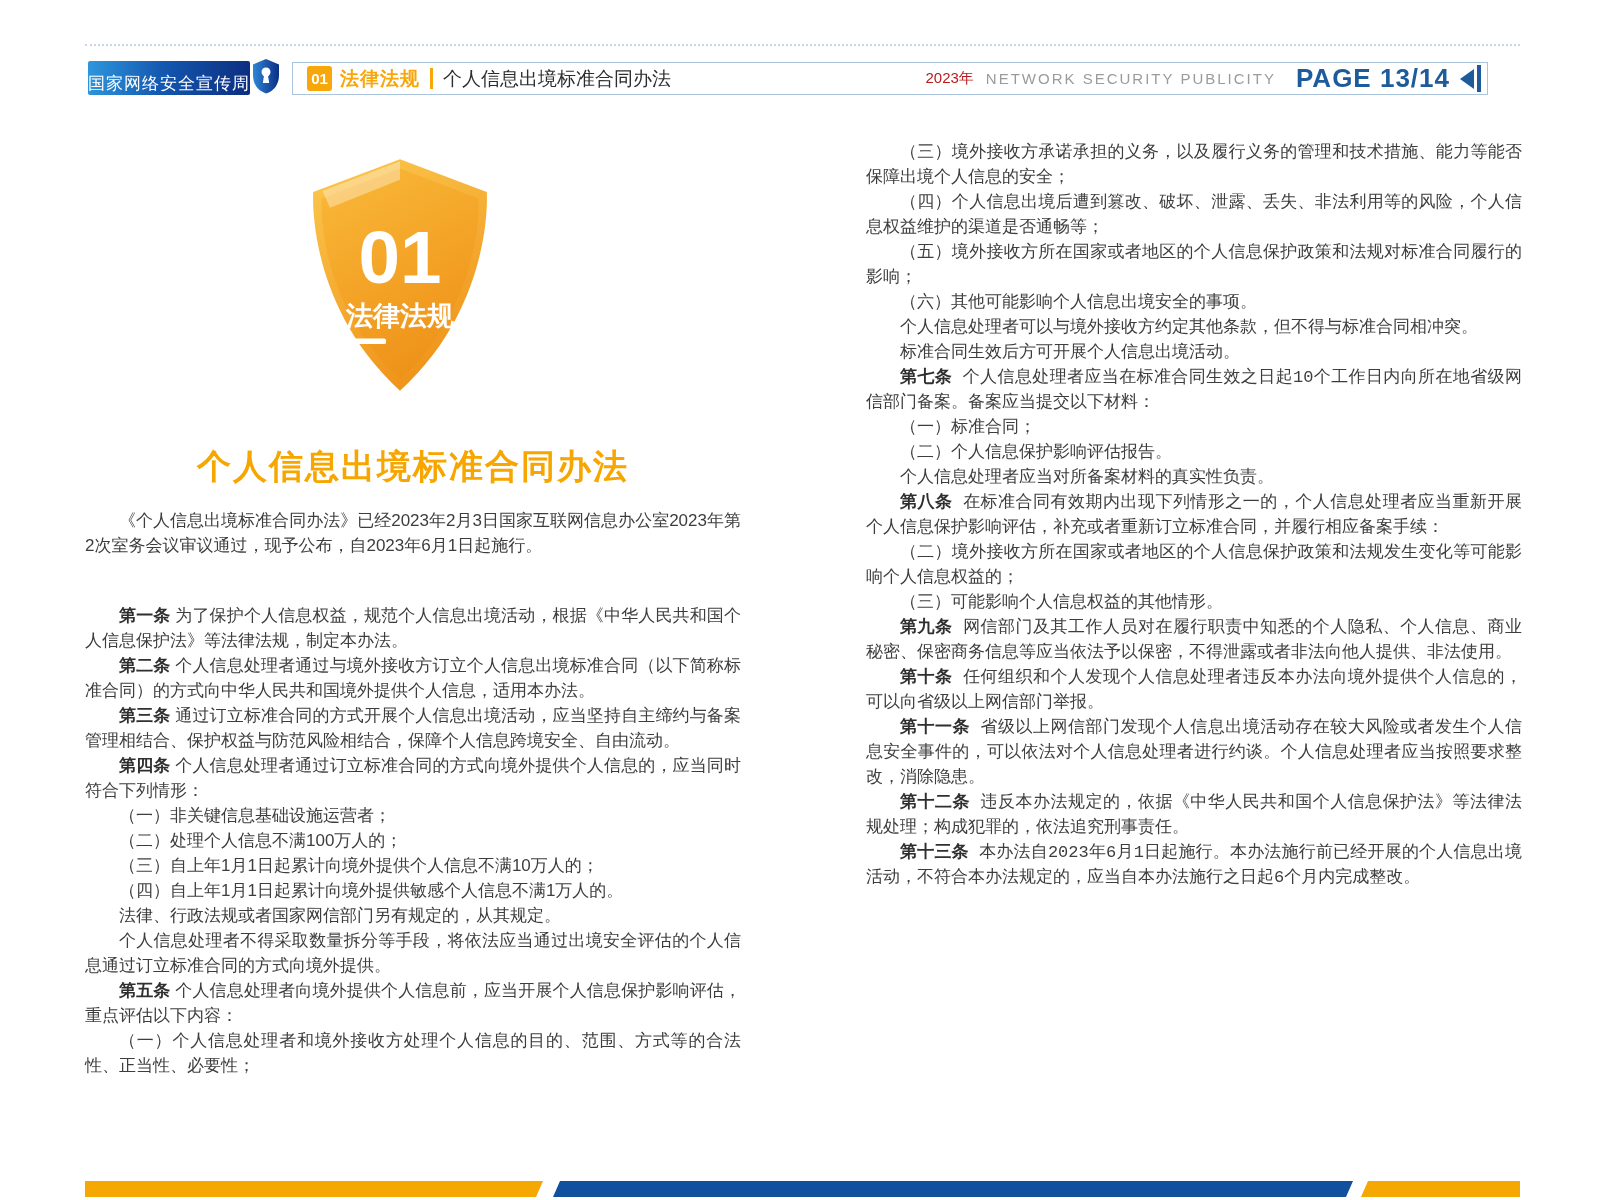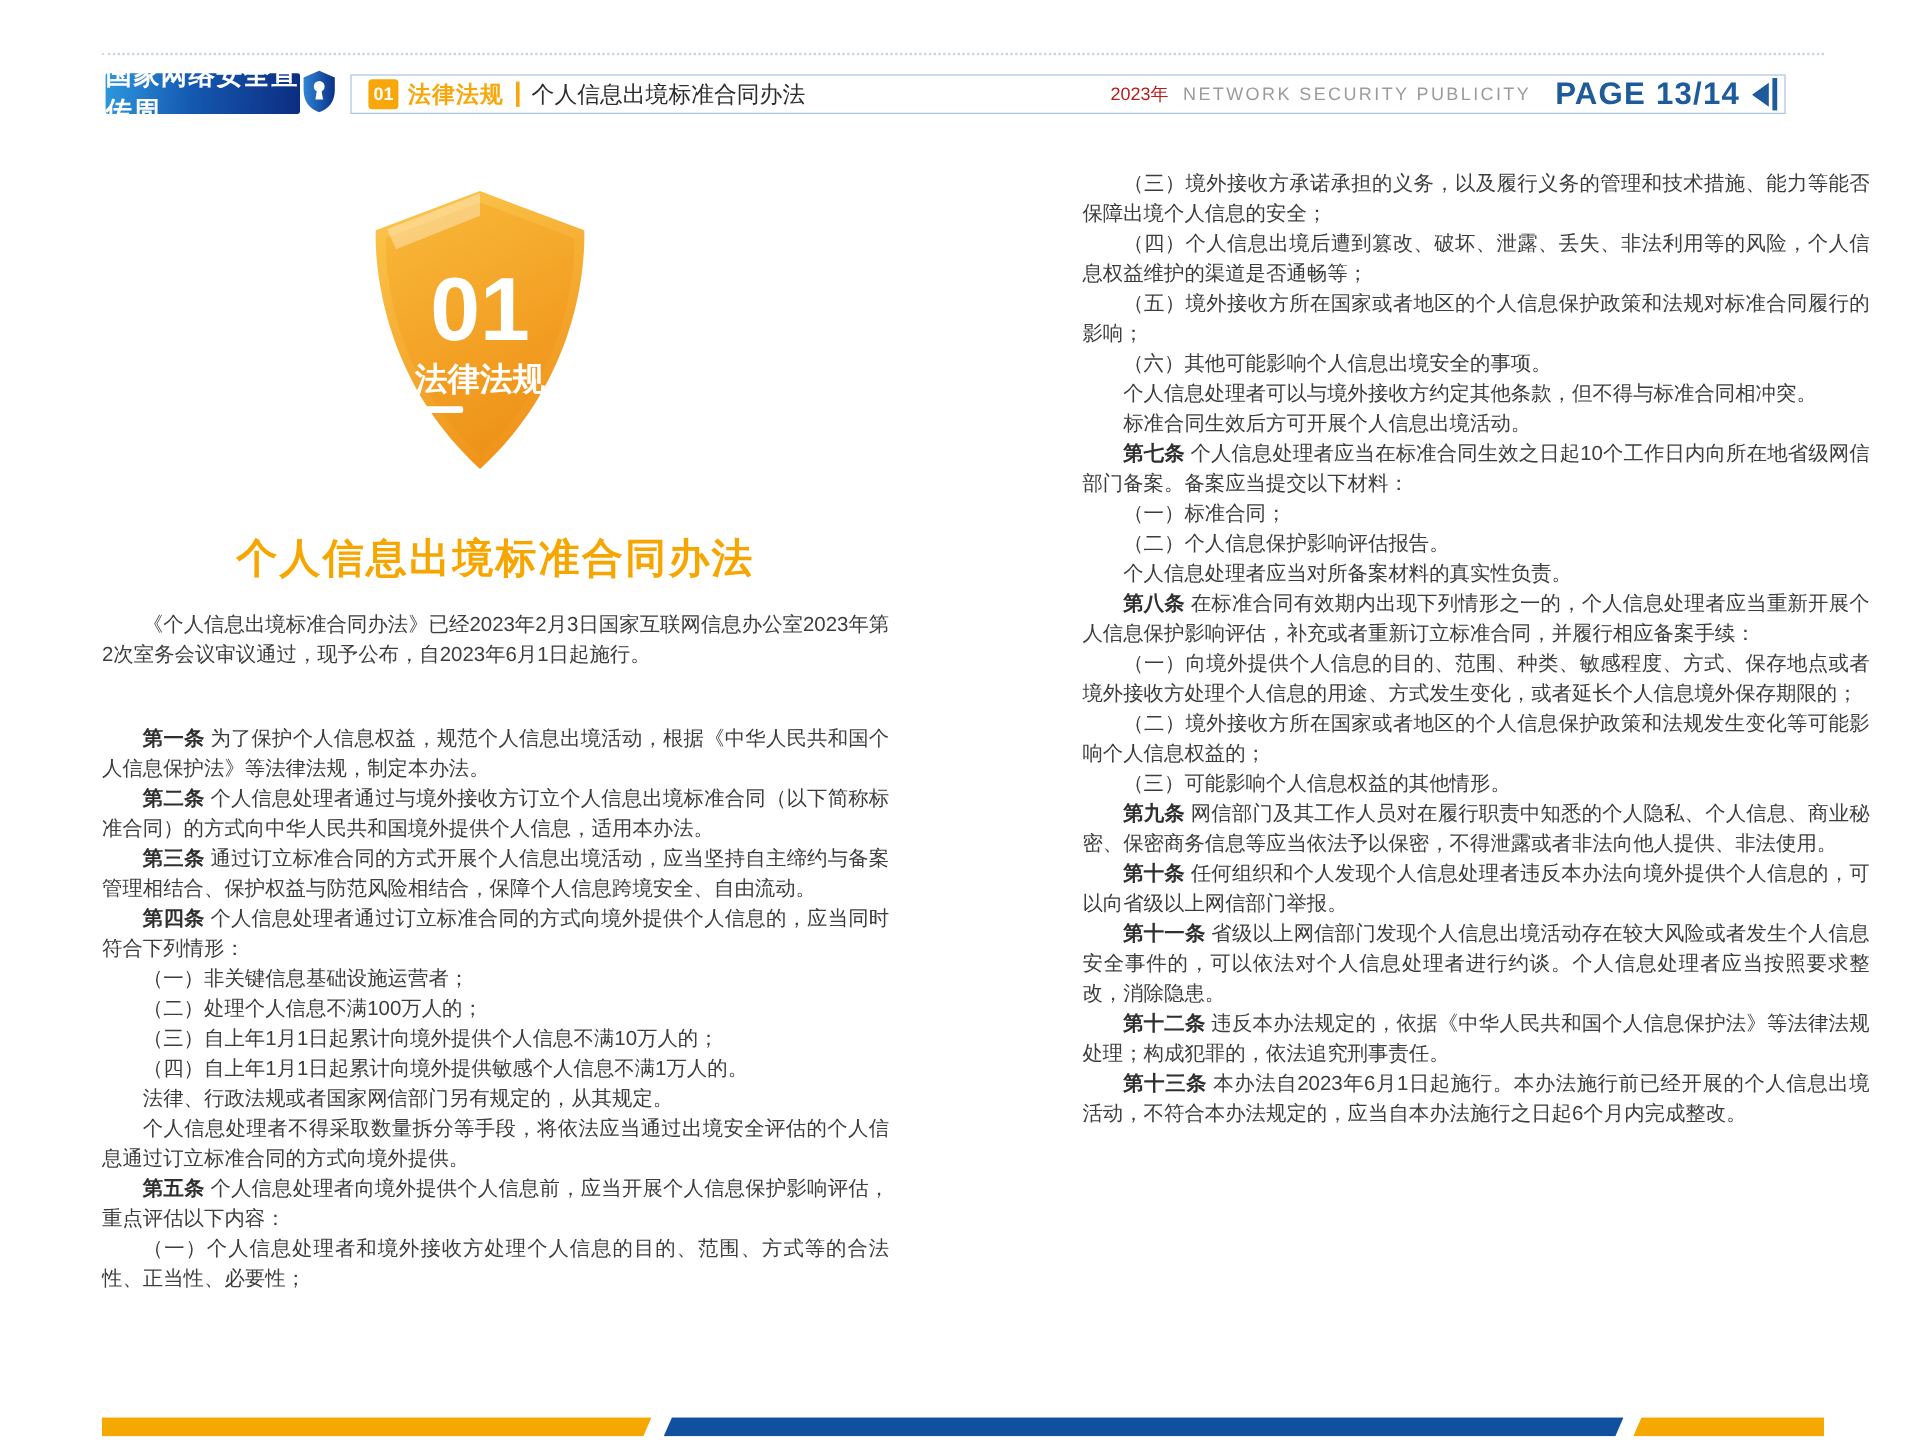--- a/index.html
+++ b/index.html
@@ -5,41 +5,41 @@
   html,body{margin:0;padding:0;background:#ffffff;}
   .page{position:relative;width:1600px;height:1200px;background:#ffffff;overflow:hidden;
         font-family:"Liberation Sans","DejaVu Sans",sans-serif;color:#3d3d3d;}
 
   
   .top-rule{position:absolute;left:85px;top:44px;width:1435px;border-top:2px dotted #ccd6e2;}
 
   
   .badge{position:absolute;left:88px;top:61px;width:162px;height:34px;border-radius:2px;
          background:linear-gradient(95deg,#2e97dd 0%,#1458b0 45%,#0c2d80 100%);
-         color:#ffffff;font-weight:bold;font-size:22px;display:flex;align-items:center;justify-content:center;letter-spacing:1px;}
+         color:#ffffff;font-weight:normal;font-size:17px;display:flex;align-items:flex-end;justify-content:center;letter-spacing:1px;}
   .shield-small{position:absolute;left:252px;top:58px;width:28px;height:36px;}
   .header-box{position:absolute;left:292px;top:62px;width:1196px;height:33px;border:1px solid #aac4de;
               background:#ffffff;display:flex;align-items:center;box-sizing:border-box;}
   .chip{margin-left:14px;width:25px;height:25px;background:#f7a70a;border-radius:3px;color:#fff;
         font-weight:bold;font-size:15px;display:flex;align-items:center;justify-content:center;flex:0 0 auto;}
   .chip-label{color:#f7a70a;font-weight:bold;font-size:19px;margin-left:8px;letter-spacing:1px;white-space:nowrap;}
   .hdr-div{width:3px;height:21px;background:#f7a70a;margin:0 10px 0 10px;flex:0 0 auto;}
   .hdr-title{color:#2d2d2d;font-size:19px;white-space:nowrap;}
   .hdr-spacer{flex:1;}
   .hdr-year{color:#b91c1c;font-size:15px;margin-right:12px;white-space:nowrap;}
   .hdr-sub{color:#9b9b9b;font-size:15px;letter-spacing:2px;margin-right:20px;white-space:nowrap;}
   .hdr-page{color:#1d5b9b;font-weight:bold;font-size:26px;letter-spacing:1px;white-space:nowrap;}
   .pg-arrow{width:0;height:0;border-top:10px solid transparent;border-bottom:10px solid transparent;
             border-right:14px solid #1d5b9b;display:inline-block;margin:0 0 0 10px;}
   .pg-bar{width:4px;height:27px;background:#1d5b9b;display:inline-block;margin-left:3px;margin-right:6px;}
 
   
   .col{position:absolute;top:140px;width:656px;font-size:17px;line-height:25px;text-align:justify;color:#3d3d3d;}
   .col-left{left:85px;}
-  .col-right{left:902px;}
+  .col-right{left:866px;font-family:Liberation Mono, monospace;}
   .para{margin:0;text-indent:2em;}
   .para b{color:#2f2f2f;}
 
   .shield-wrap{width:196px;height:238px;margin:16px auto 0 auto;transform:translateX(-13px);}
   .doc-title{margin-top:52px;font-size:34px;font-weight:bold;color:#f7a600;text-align:center;
              letter-spacing:2px;line-height:40px;text-indent:0;}
   .intro{margin-top:22px;margin-bottom:45px;}
 
   
   .bar{position:absolute;top:1181px;height:16px;}
@@ -136,21 +136,20 @@
         <p class="para">（四）个人信息出境后遭到篡改、破坏、泄露、丢失、非法利用等的风险，个人信息权益维护的渠道是否通畅等；</p>
         <p class="para">（五）境外接收方所在国家或者地区的个人信息保护政策和法规对标准合同履行的影响；</p>
         <p class="para">（六）其他可能影响个人信息出境安全的事项。</p>
         <p class="para">个人信息处理者可以与境外接收方约定其他条款，但不得与标准合同相冲突。</p>
         <p class="para">标准合同生效后方可开展个人信息出境活动。</p>
         <p class="para"><b>第七条</b>&nbsp;个人信息处理者应当在标准合同生效之日起10个工作日内向所在地省级网信部门备案。备案应当提交以下材料：</p>
         <p class="para">（一）标准合同；</p>
         <p class="para">（二）个人信息保护影响评估报告。</p>
         <p class="para">个人信息处理者应当对所备案材料的真实性负责。</p>
         <p class="para"><b>第八条</b>&nbsp;在标准合同有效期内出现下列情形之一的，个人信息处理者应当重新开展个人信息保护影响评估，补充或者重新订立标准合同，并履行相应备案手续：</p>
-        <p class="para">（一）向境外提供个人信息的目的、范围、种类、敏感程度、方式、保存地点或者境外接收方处理个人信息的用途、方式发生变化，或者延长个人信息境外保存期限的；</p>
         <p class="para">（二）境外接收方所在国家或者地区的个人信息保护政策和法规发生变化等可能影响个人信息权益的；</p>
         <p class="para">（三）可能影响个人信息权益的其他情形。</p>
         <p class="para"><b>第九条</b>&nbsp;网信部门及其工作人员对在履行职责中知悉的个人隐私、个人信息、商业秘密、保密商务信息等应当依法予以保密，不得泄露或者非法向他人提供、非法使用。</p>
         <p class="para"><b>第十条</b>&nbsp;任何组织和个人发现个人信息处理者违反本办法向境外提供个人信息的，可以向省级以上网信部门举报。</p>
         <p class="para"><b>第十一条</b>&nbsp;省级以上网信部门发现个人信息出境活动存在较大风险或者发生个人信息安全事件的，可以依法对个人信息处理者进行约谈。个人信息处理者应当按照要求整改，消除隐患。</p>
         <p class="para"><b>第十二条</b>&nbsp;违反本办法规定的，依据《中华人民共和国个人信息保护法》等法律法规处理；构成犯罪的，依法追究刑事责任。</p>
         <p class="para"><b>第十三条</b>&nbsp;本办法自2023年6月1日起施行。本办法施行前已经开展的个人信息出境活动，不符合本办法规定的，应当自本办法施行之日起6个月内完成整改。</p>
       </div>
   </div>
 

